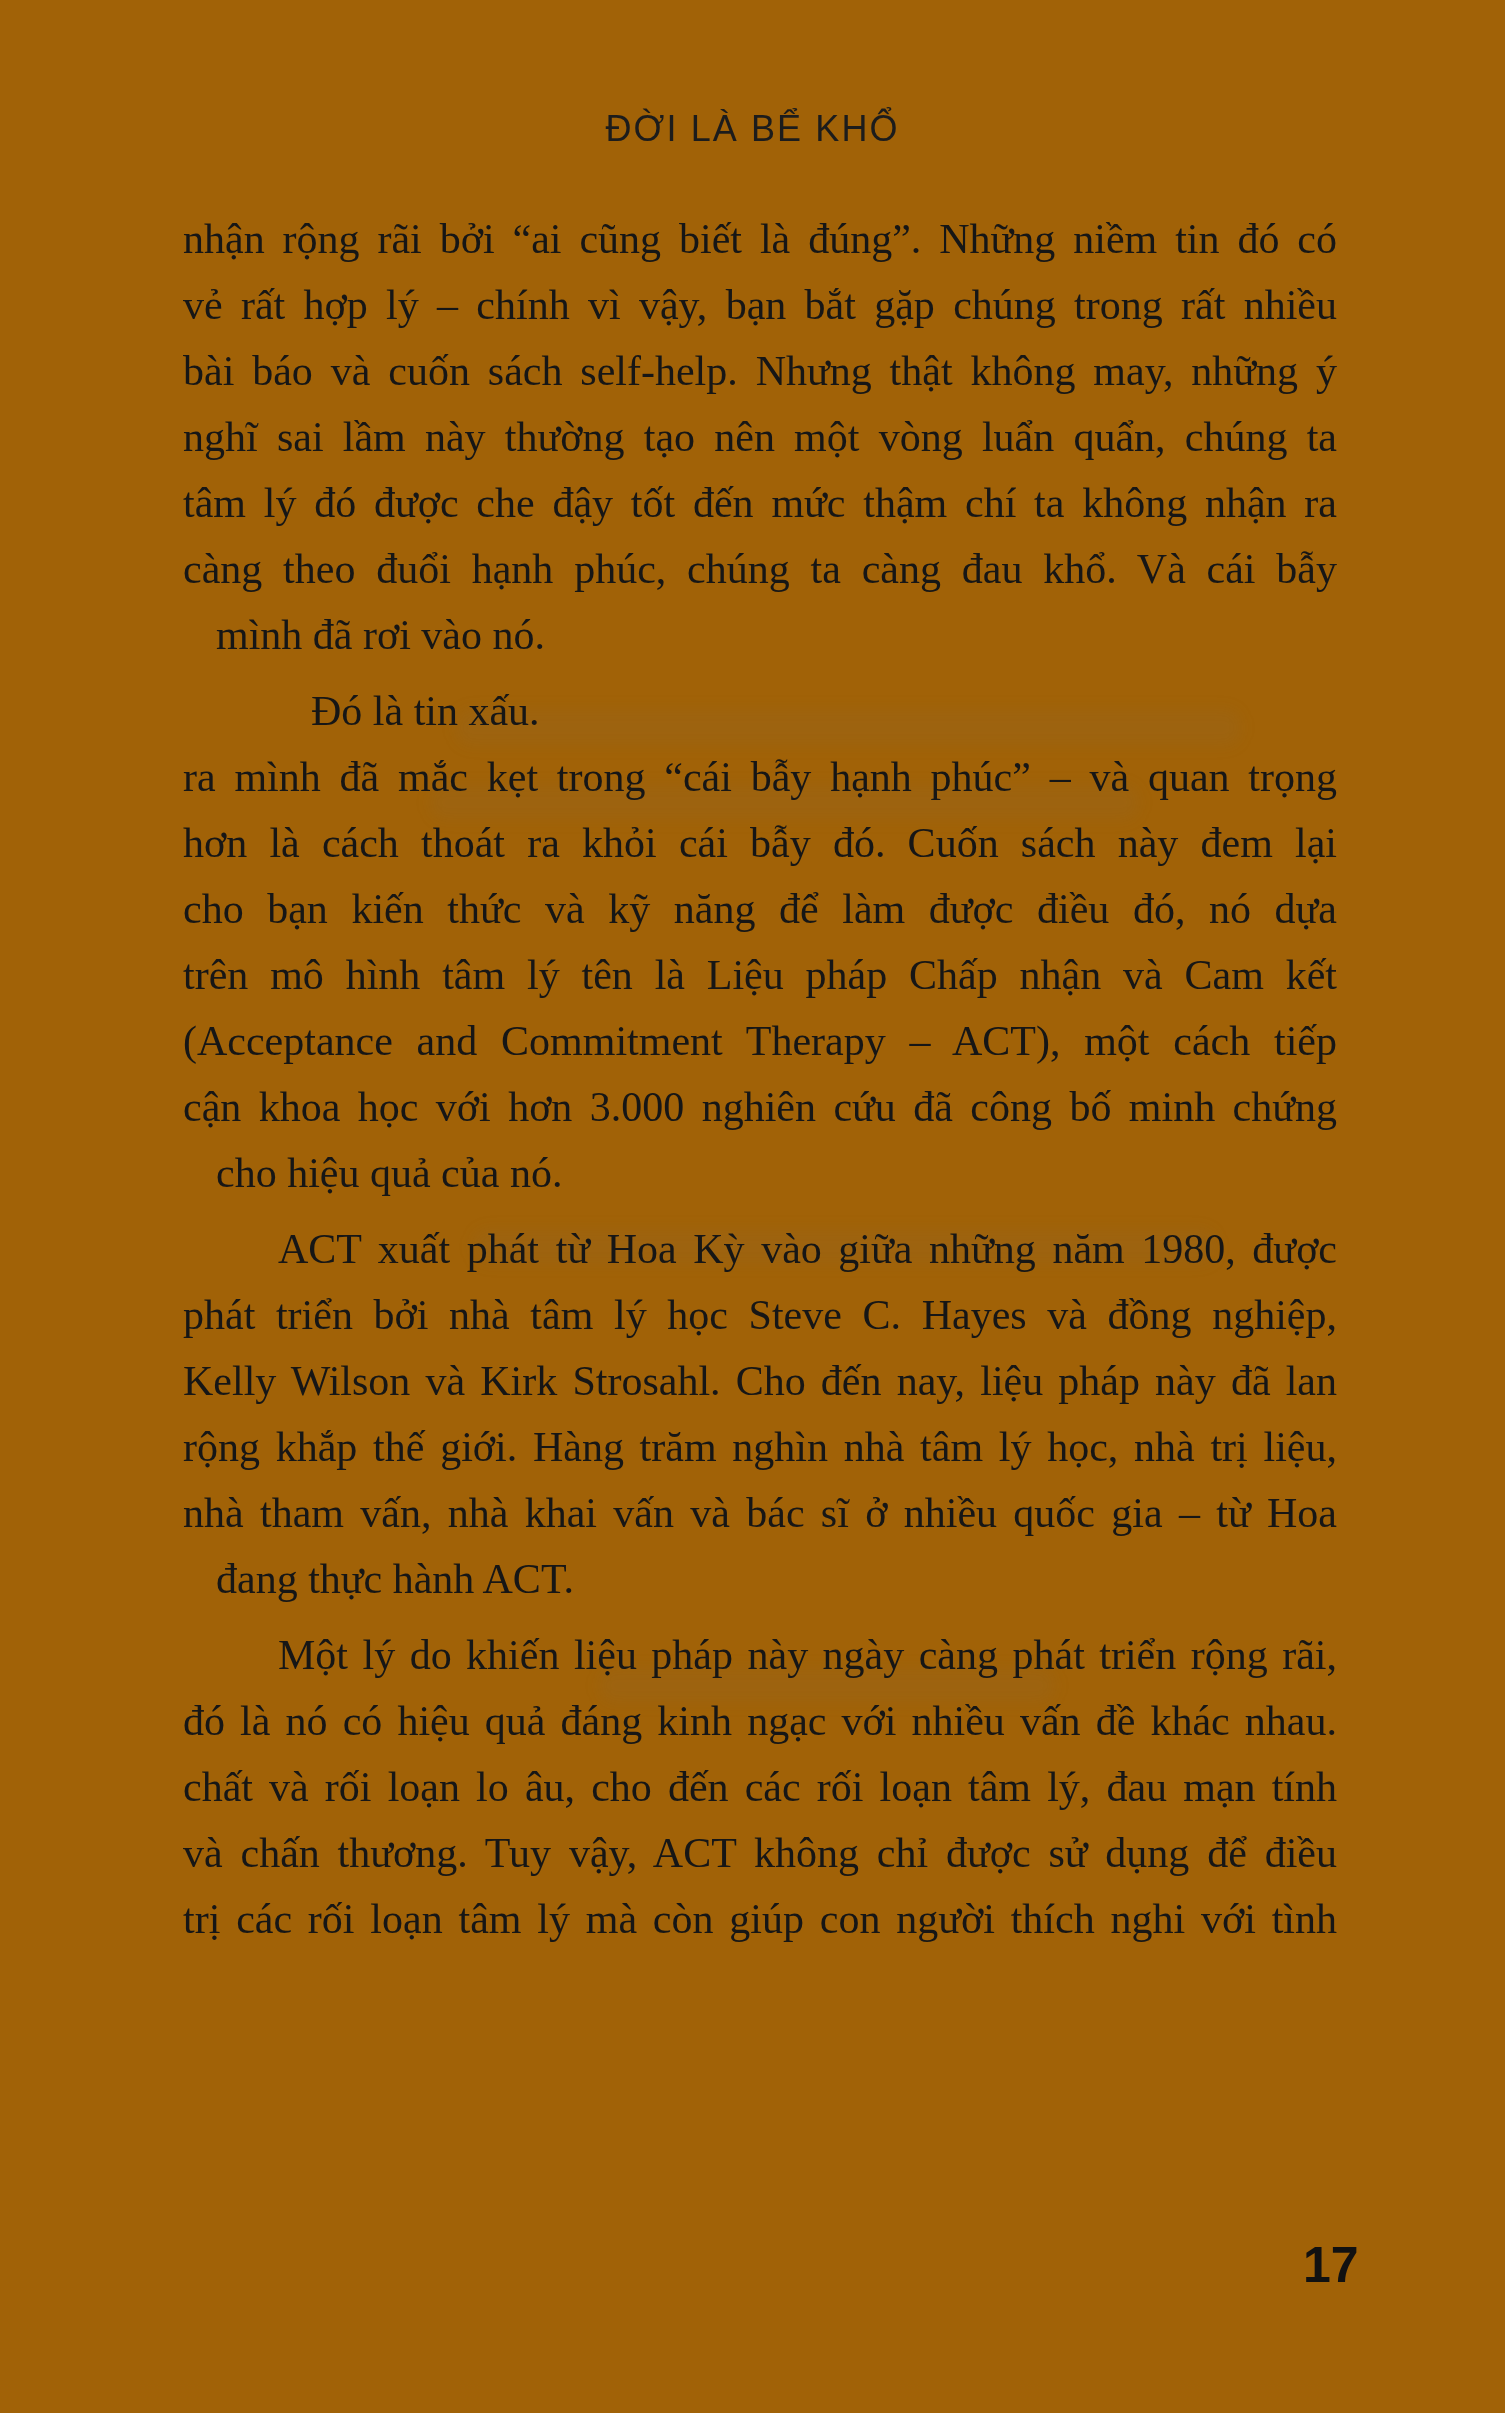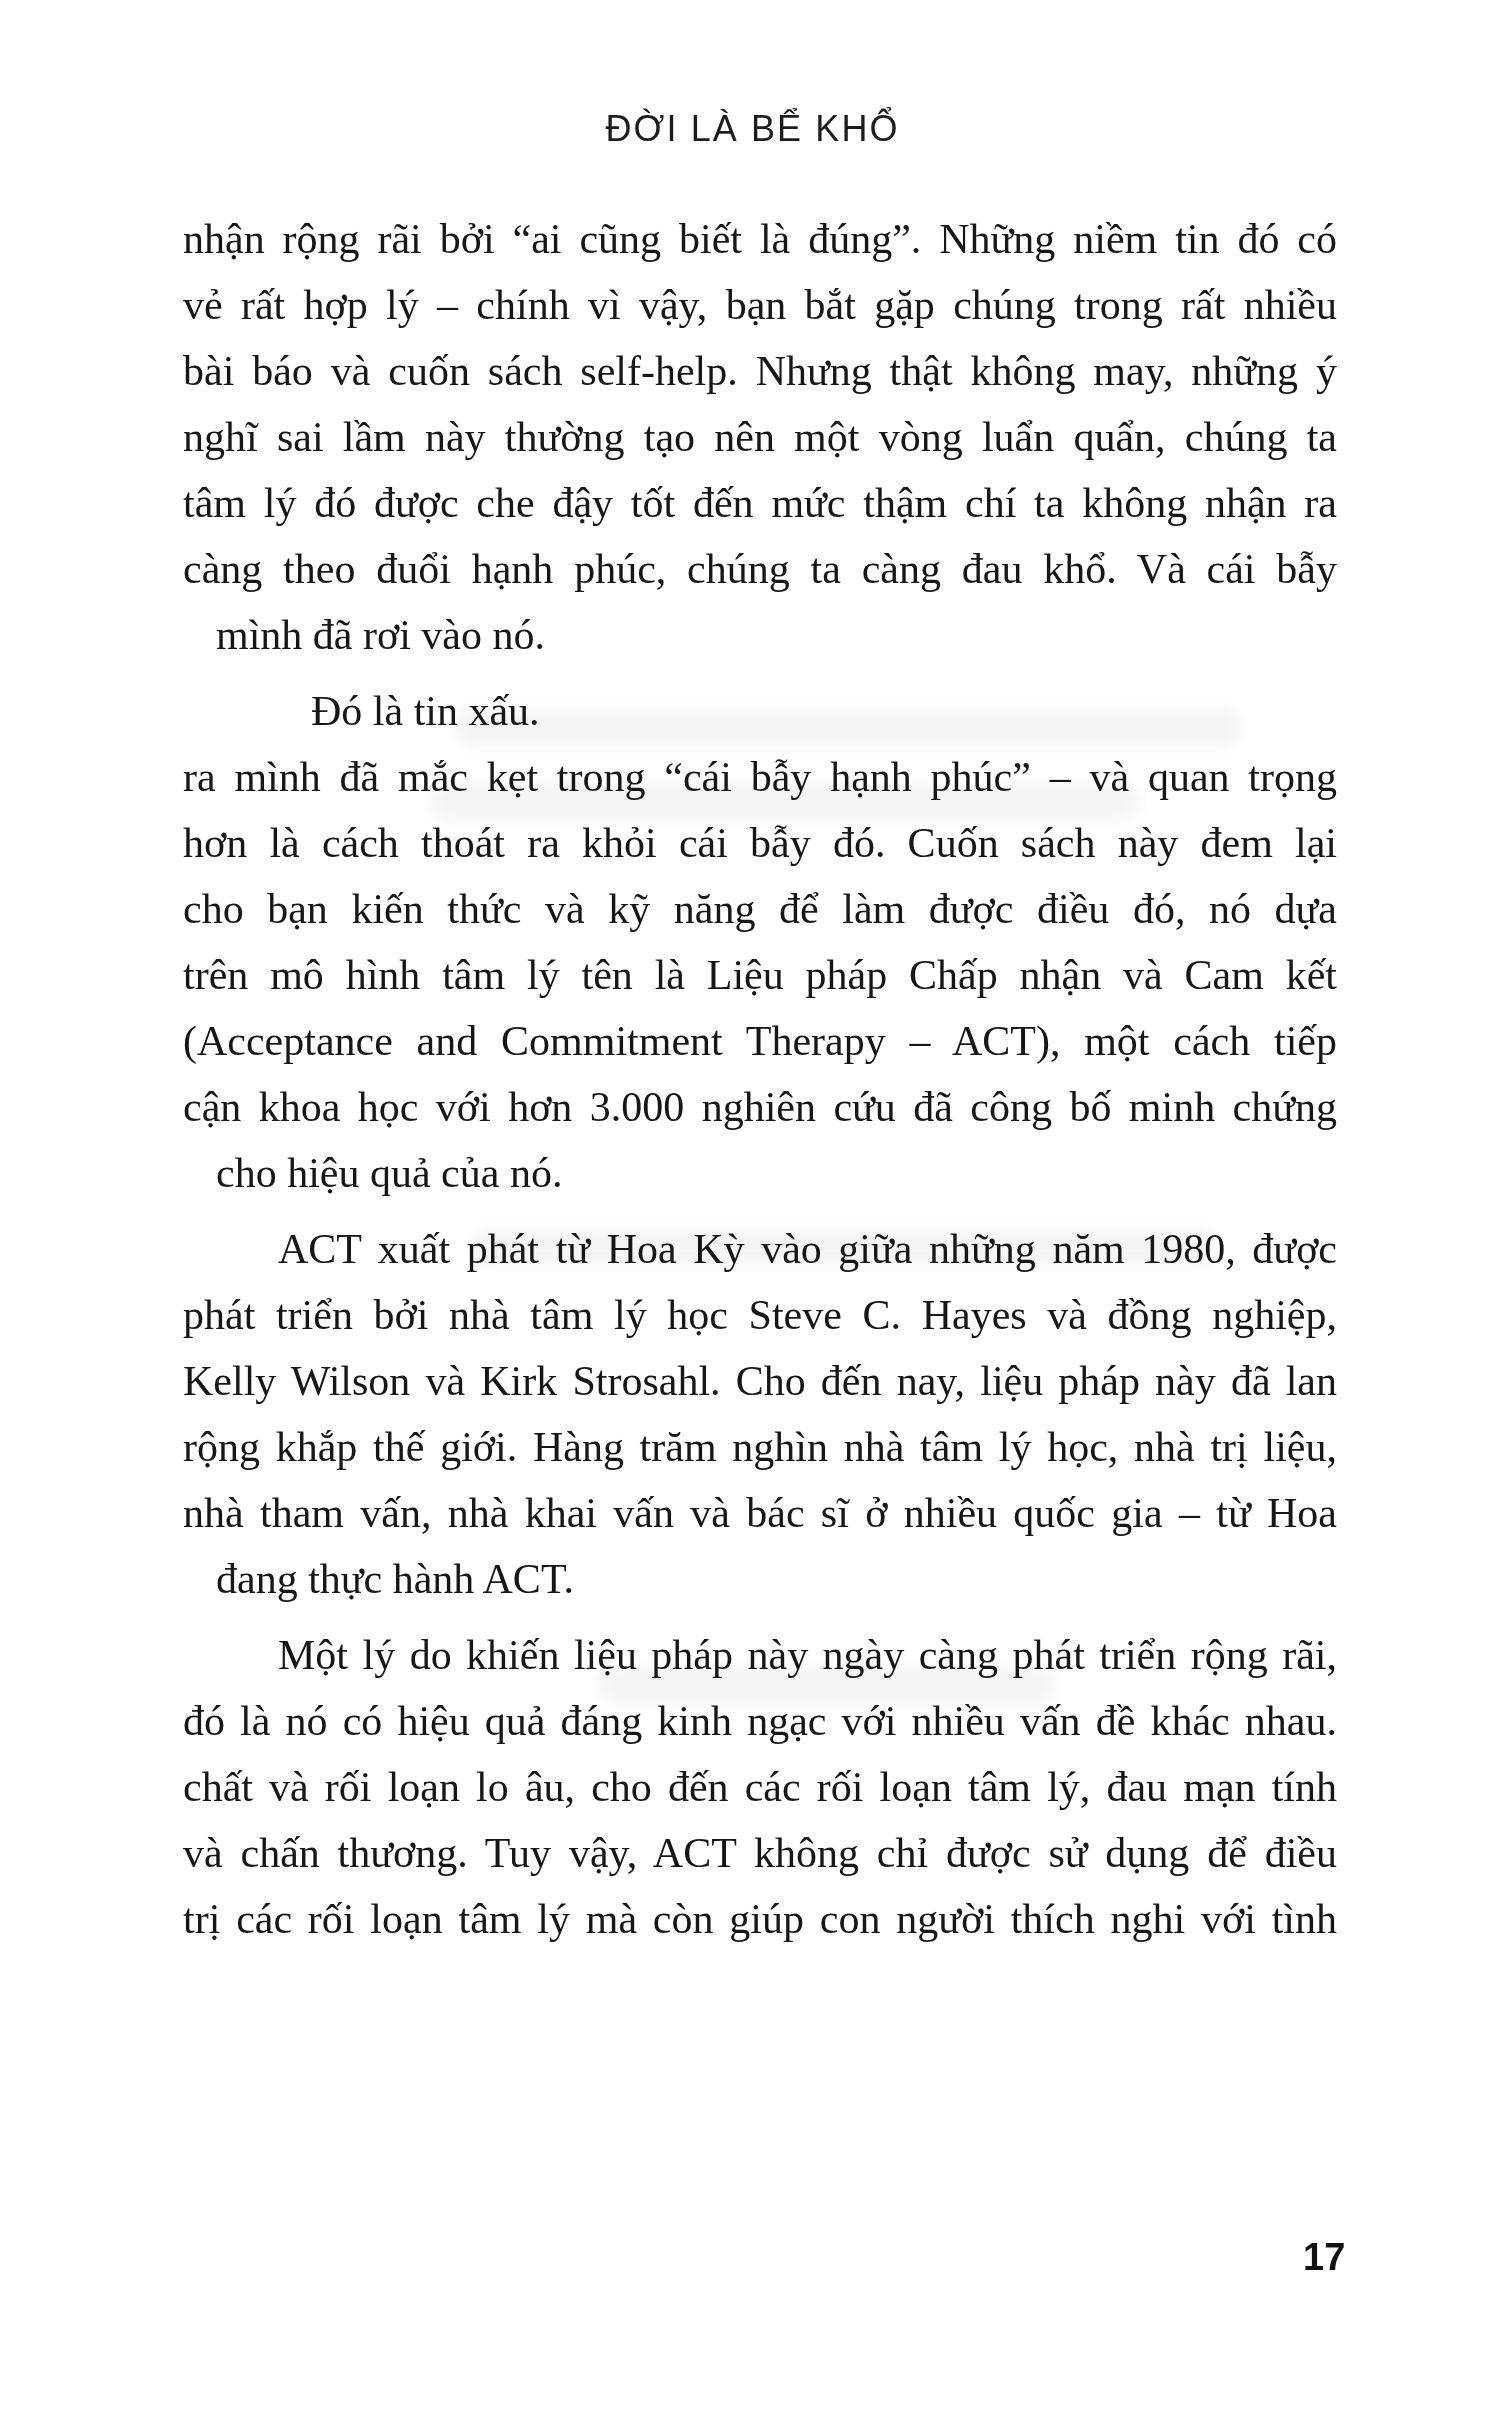--- a/index.html
+++ b/index.html
@@ -1,21 +1,21 @@
 <!DOCTYPE html>
 <html style="font-size:13.5px"><head>
 <meta charset="utf-8">
 <style>
   html, body { margin: 0; padding: 0; background: #e8e8e8; }
   .page {
     position: relative;
     width: 1505px;
     height: 2413px;
     margin: 0 auto;
-    background: #ffffff;
+    background: #a16207;
     color: #161616;
     font-family: "Liberation Serif", serif;
     overflow: hidden;
   }
   .running-head {
     position: absolute;
     top: 108px;
     left: 0;
     width: 100%;
     text-align: center;
@@ -39,21 +39,21 @@
   }
   .line.para-end { text-align-last: left; margin-left: 33px; }
   .line.indent { text-indent: 95px; }
   .line.para-start { margin-top: 10px; }
   .page-num {
     position: absolute;
     left: 1303px;
     top: 2236px;
     font-family: "Liberation Sans", sans-serif;
     font-weight: bold;
-    font-size: 38px;
+    font-size: 50px;
     color: #111;
   }
   
   .artifact {
     position: absolute;
     background: rgba(110, 110, 110, 0.08);
     filter: blur(7.6px);
     border-radius: 15px;
     pointer-events: none;
   }

